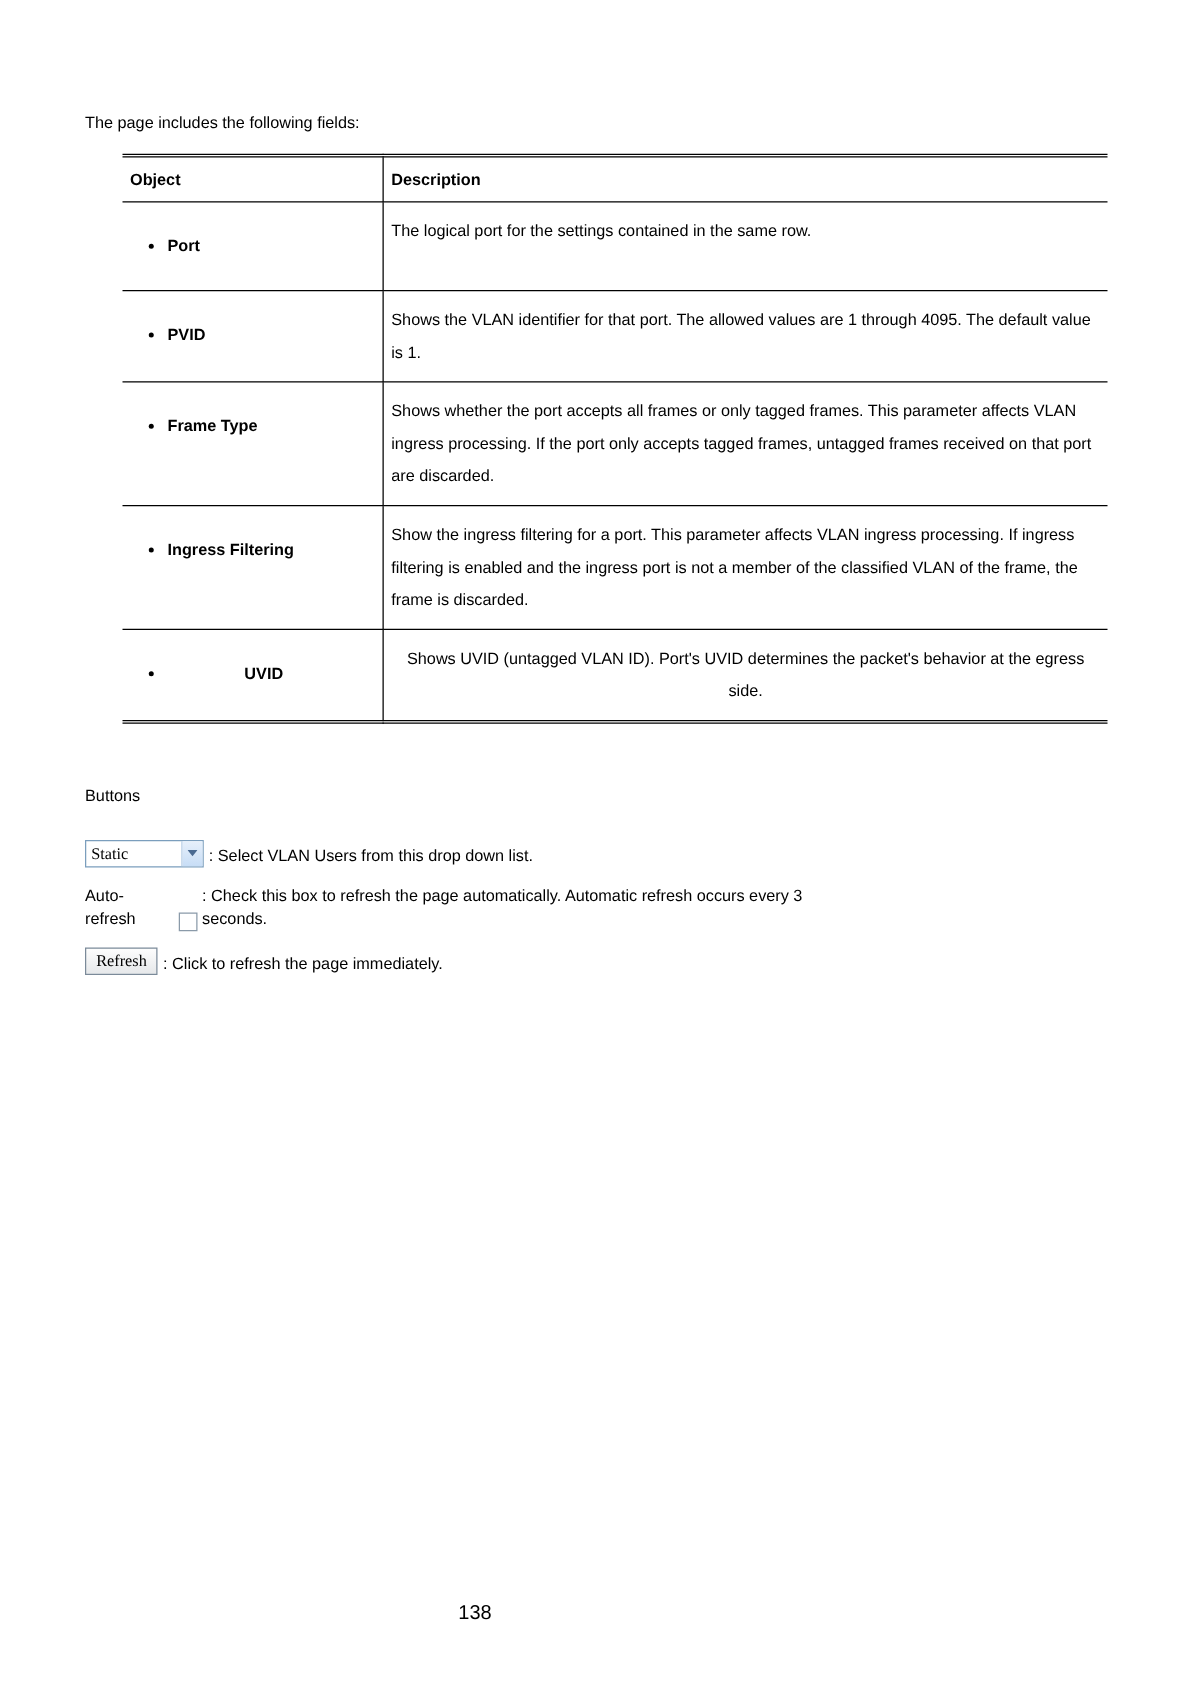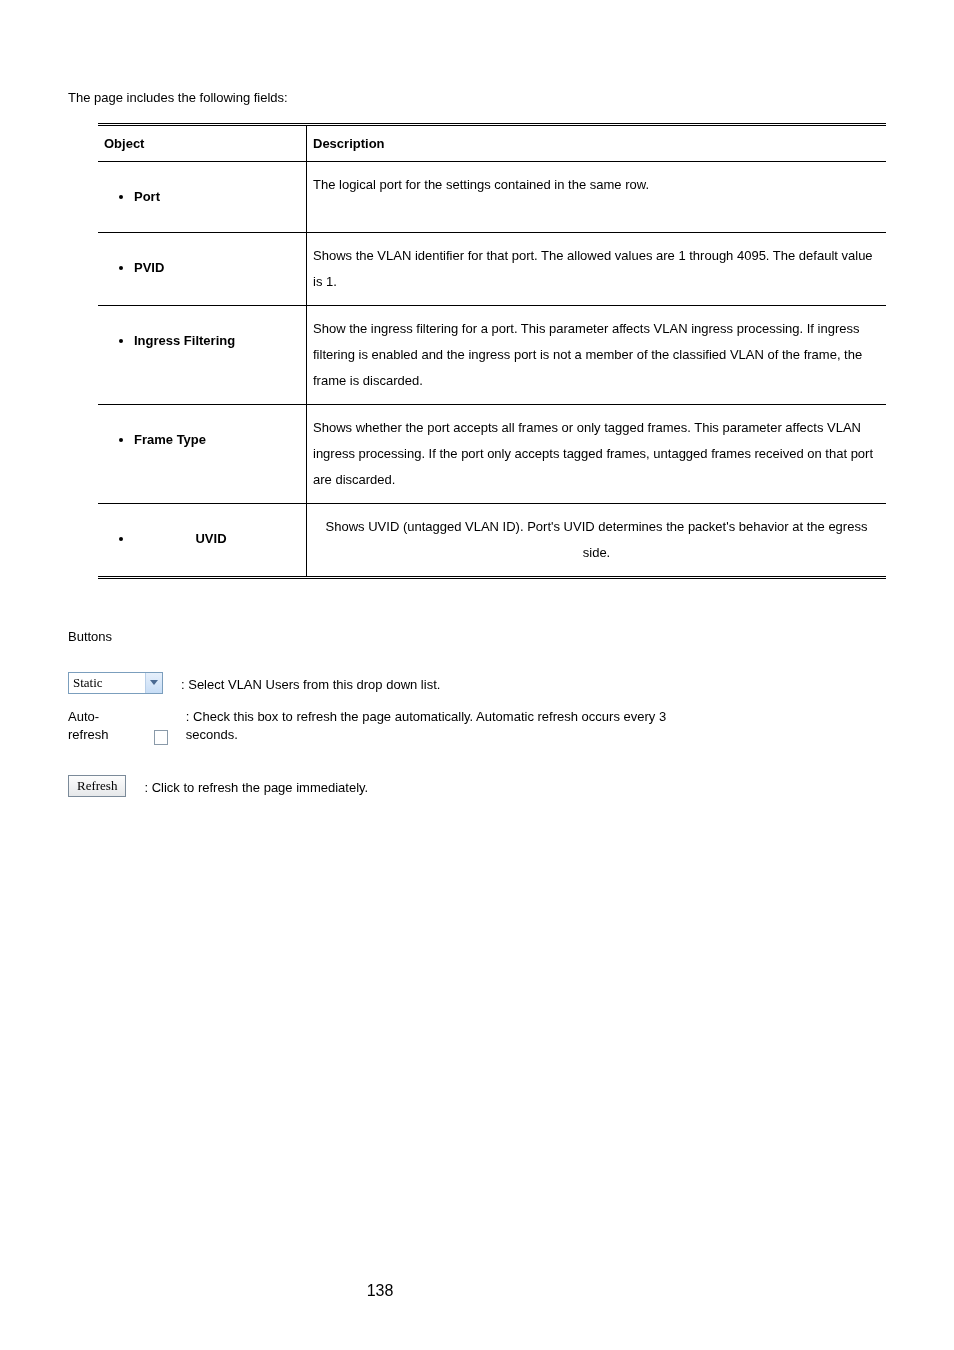--- a/index.html
+++ b/index.html
@@ -62,21 +62,21 @@
     color: #000;
   }
   .buttons-heading {
     font-weight: normal;
     margin-top: 50px;
     margin-bottom: 28px;
   }
   .btn-line {
     display: flex;
     align-items: flex-end;
-    gap: 18px;
+    gap: 4px;
     margin-bottom: 14px;
     line-height: 1.4;
   }
   .dropdown-ctl {
     display: inline-flex;
     align-items: stretch;
     border: 1px solid #7b9ebd;
     background: #ffffff;
     height: 20px;
   }
@@ -107,21 +107,20 @@
   }
   .refresh-btn {
     display: inline-block;
     border: 1px solid #7b8a99;
     background: linear-gradient(#fdfdfd, #e6e8ea);
     font-family: "Times New Roman", serif;
     font-size: 13px;
     padding: 2px 8px;
     line-height: 16px;
     color: #000;
-    margin-top: 17px;
   }
   .page-num {
     position: absolute;
     left: 0;
     right: 0;
     bottom: 50px;
     text-align: center;
     font-size: 16px;
   }
 </style>
@@ -152,32 +151,32 @@
         <td class="obj-cell">
             <ul class="obj-bullet">
               <li>PVID</li>
             </ul>
           </td>
         <td>Shows the VLAN identifier for that port. The allowed values are 1 through 4095. The default value is 1.</td>
       </tr>
       <tr>
         <td class="obj-cell">
             <ul class="obj-bullet">
+              <li>Frame Type</li>
+            </ul>
+          </td>
+        <td>Shows whether the port accepts all frames or only tagged frames. This parameter affects VLAN ingress processing. If the port only accepts tagged frames, untagged frames received on that port are discarded.</td>
+      </tr>
+      <tr>
+        <td class="obj-cell">
+            <ul class="obj-bullet">
               <li>Ingress Filtering</li>
             </ul>
           </td>
         <td>Show the ingress filtering for a port. This parameter affects VLAN ingress processing. If ingress filtering is enabled and the ingress port is not a member of the classified VLAN of the frame, the frame is discarded.</td>
-      </tr>
-      <tr>
-        <td class="obj-cell">
-            <ul class="obj-bullet">
-              <li>Frame Type</li>
-            </ul>
-          </td>
-        <td>Shows whether the port accepts all frames or only tagged frames. This parameter affects VLAN ingress processing. If the port only accepts tagged frames, untagged frames received on that port are discarded.</td>
       </tr>
       <tr>
         <td class="obj-cell">
             <ul class="obj-bullet">
               <li>UVID</li>
             </ul>
           </td>
         <td>Shows UVID (untagged VLAN ID). Port's UVID determines the packet's behavior at the egress side.</td>
       </tr>
     </tbody>

